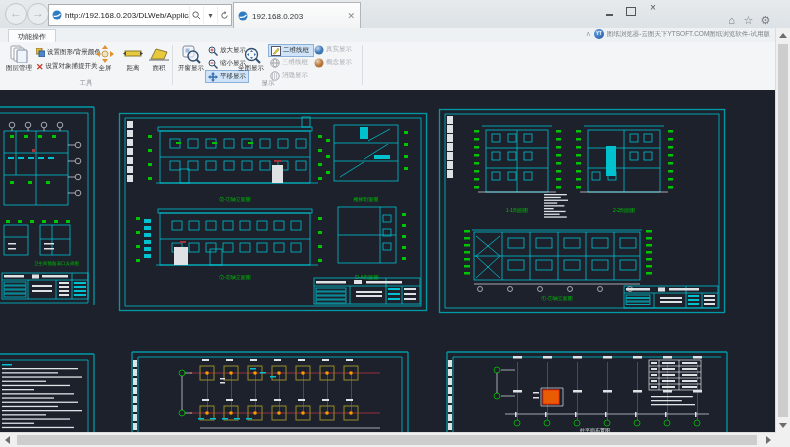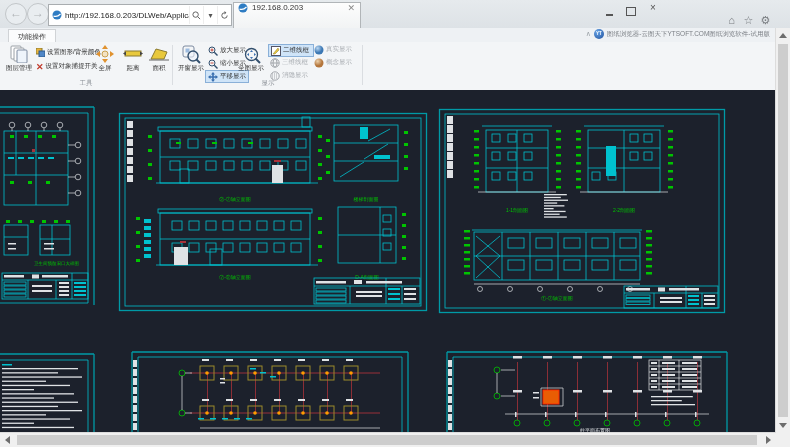--- a/index.html
+++ b/index.html
@@ -11,21 +11,21 @@
   .navcircle{position:absolute;width:20px;height:20px;border-radius:50%;
     border:1px solid #c2c6c9;color:#b0b4b7;font-size:12px;line-height:19px;
     text-align:center;background:#e9edf0;}
   #addrbar{position:absolute;left:48px;top:4px;width:182px;height:20px;
     background:#fff;border:1px solid #a9adb0;display:flex;align-items:center;font-size:8px;color:#222;}
   #addrbar .fav{width:10px;height:10px;margin:0 3px;}
   #urltext{flex:1;white-space:nowrap;overflow:hidden;}
   .abicon{width:13px;height:18px;display:flex;align-items:center;justify-content:center;color:#555;border-left:1px solid #eee;font-size:8px;}
   #tab{position:absolute;left:233px;top:2px;width:126px;height:26px;
     background:linear-gradient(#fdfdfd,#f1f3f4);border:1px solid #b1b5b8;border-bottom:none;
-    display:flex;align-items:flex-start;font-size:8px;color:#333;}
+    display:flex;align-items:center;font-size:8px;color:#333;}
   #tab .fav{width:10px;height:10px;margin:0 4px;}
   #tabclose{margin-left:auto;margin-right:5px;color:#8a8a8a;font-size:9px;}
   .winbtn{position:absolute;top:2px;width:18px;height:13px;text-align:center;color:#555;}
   .tbicon{position:absolute;top:14px;width:15px;height:13px;text-align:center;color:#7a7e82;font-size:11px;line-height:13px;}
   
   #tabrow{position:absolute;left:0;top:28px;width:776px;height:14px;background:#eef1f4;}
   #ribbontab{position:absolute;left:8px;top:1px;width:46px;height:13px;background:#fbfcfd;
     border:1px solid #d0d3d6;border-bottom:none;font-size:7px;color:#333;text-align:center;line-height:13px;}
   #notice{position:absolute;right:6px;top:1px;display:flex;align-items:center;gap:3px;font-size:6.5px;color:#7a7e84;}
   #ytlogo{width:10px;height:10px;border-radius:50%;background:radial-gradient(circle at 35% 30%,#6aa6e8,#1e4f9c);

